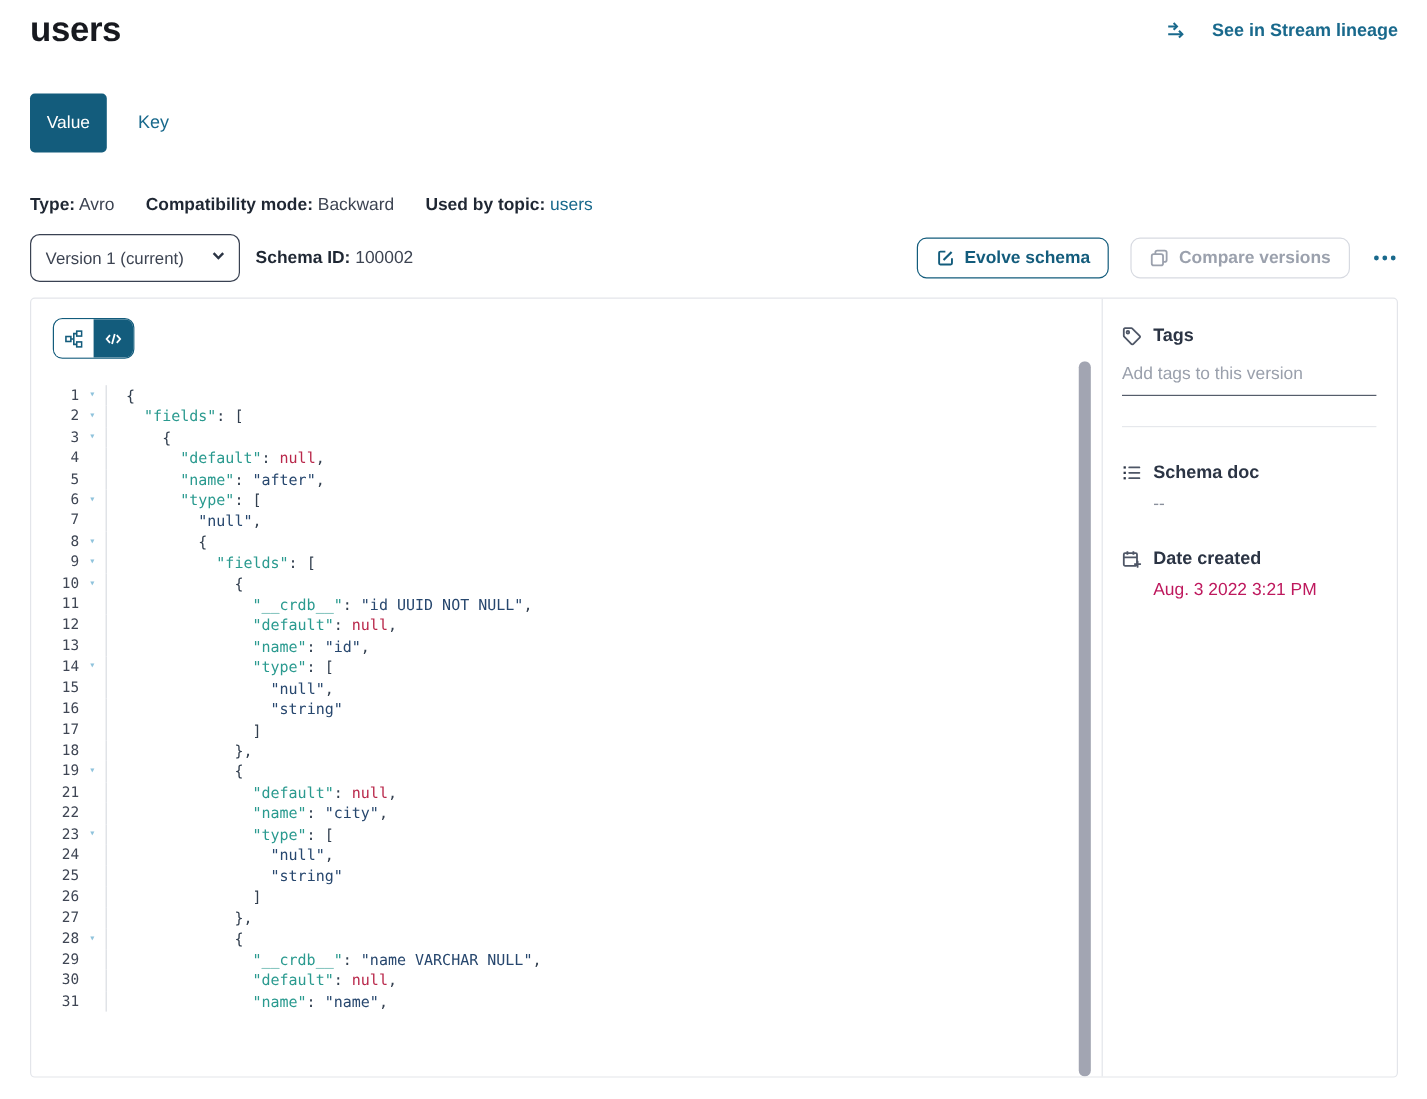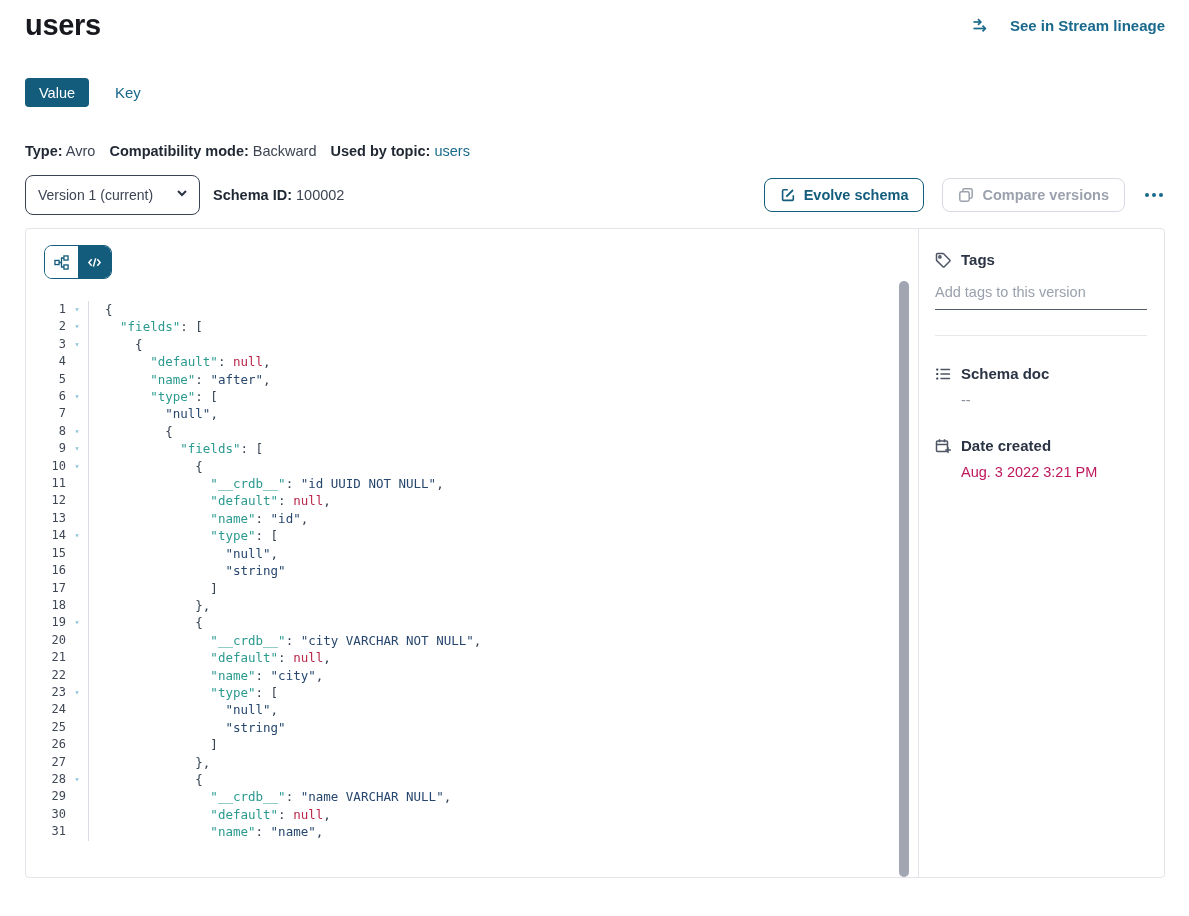--- a/index.html
+++ b/index.html
@@ -16,25 +16,25 @@
   .lineage-link { display:flex; align-items:center; gap:21px; color:#19698C; font-weight:700; font-size:15px; margin-top:9px; cursor:pointer; }
   .lineage-link svg { stroke:#19698C; }
 
   
   .tabs { display:flex; gap:30px; margin-top:44px; border-bottom:4px solid #D9ECF6; }
   .tab { padding-bottom:10px; color:#19698C; font-size:15px; line-height:18px; cursor:pointer; }
   .tab.active { color:#242a35; border-bottom:4px solid #135C7C; margin-bottom:-4px; }
 
   
   .vk-row { display:flex; align-items:center; gap:26px; margin-top:36px; }
-  .value-btn { background:#135C7C; color:#fff; border:none; border-radius:4px; height:29px; padding:0 14px; font-size:14.5px; font-family:inherit; cursor:pointer; }
+  .value-btn { background:#135C7C; color:#fff; border:none; border-radius:4px; height:49px; padding:0 14px; font-size:14.5px; font-family:inherit; cursor:pointer; }
   .key-link { color:#19698C; font-size:15px; cursor:pointer; }
 
   
-  .meta-row { display:flex; gap:14px; margin-top:36px; font-size:14.5px; color:#3d4452; }
+  .meta-row { display:flex; gap:26px; margin-top:36px; font-size:14.5px; color:#3d4452; }
   .meta-row b { color:#1f2733; font-weight:700; }
   .meta-link { color:#19698C; cursor:pointer; }
 
   
   .version-row { display:flex; align-items:center; margin-top:16px; }
   .select-wrap { position:relative; width:175px; height:40px; }
   .select-wrap select {
     width:100%; height:100%; appearance:none; -webkit-appearance:none;
     border:1px solid #3a4252; border-radius:8px; background:#fff; color:#3d4452;
     font-size:14px; font-family:inherit; padding:0 30px 0 12px; cursor:pointer;
@@ -194,21 +194,20 @@
           <div class="code-line"><span class="gutter"><span class="ln">10</span><span class="fold">▾</span></span><span class="code-text">            <span class="tok-p">{</span></span></div>
           <div class="code-line"><span class="gutter"><span class="ln">11</span><span class="fold"></span></span><span class="code-text">              <span class="tok-k">"__crdb__"</span><span class="tok-p">: </span><span class="tok-s">"id UUID NOT NULL"</span><span class="tok-p">,</span></span></div>
           <div class="code-line"><span class="gutter"><span class="ln">12</span><span class="fold"></span></span><span class="code-text">              <span class="tok-k">"default"</span><span class="tok-p">: </span><span class="tok-n">null</span><span class="tok-p">,</span></span></div>
           <div class="code-line"><span class="gutter"><span class="ln">13</span><span class="fold"></span></span><span class="code-text">              <span class="tok-k">"name"</span><span class="tok-p">: </span><span class="tok-s">"id"</span><span class="tok-p">,</span></span></div>
           <div class="code-line"><span class="gutter"><span class="ln">14</span><span class="fold">▾</span></span><span class="code-text">              <span class="tok-k">"type"</span><span class="tok-p">: [</span></span></div>
           <div class="code-line"><span class="gutter"><span class="ln">15</span><span class="fold"></span></span><span class="code-text">                <span class="tok-s">"null"</span><span class="tok-p">,</span></span></div>
           <div class="code-line"><span class="gutter"><span class="ln">16</span><span class="fold"></span></span><span class="code-text">                <span class="tok-s">"string"</span></span></div>
           <div class="code-line"><span class="gutter"><span class="ln">17</span><span class="fold"></span></span><span class="code-text">              <span class="tok-p">]</span></span></div>
           <div class="code-line"><span class="gutter"><span class="ln">18</span><span class="fold"></span></span><span class="code-text">            <span class="tok-p">},</span></span></div>
           <div class="code-line"><span class="gutter"><span class="ln">19</span><span class="fold">▾</span></span><span class="code-text">            <span class="tok-p">{</span></span></div>
-          <div class="code-line"><span class="gutter"><span class="ln">20</span><span class="fold"></span></span><span class="code-text">              <span class="tok-k">"__crdb__"</span><span class="tok-p">: </span><span class="tok-s">"city VARCHAR NOT NULL"</span><span class="tok-p">,</span></span></div>
           <div class="code-line"><span class="gutter"><span class="ln">21</span><span class="fold"></span></span><span class="code-text">              <span class="tok-k">"default"</span><span class="tok-p">: </span><span class="tok-n">null</span><span class="tok-p">,</span></span></div>
           <div class="code-line"><span class="gutter"><span class="ln">22</span><span class="fold"></span></span><span class="code-text">              <span class="tok-k">"name"</span><span class="tok-p">: </span><span class="tok-s">"city"</span><span class="tok-p">,</span></span></div>
           <div class="code-line"><span class="gutter"><span class="ln">23</span><span class="fold">▾</span></span><span class="code-text">              <span class="tok-k">"type"</span><span class="tok-p">: [</span></span></div>
           <div class="code-line"><span class="gutter"><span class="ln">24</span><span class="fold"></span></span><span class="code-text">                <span class="tok-s">"null"</span><span class="tok-p">,</span></span></div>
           <div class="code-line"><span class="gutter"><span class="ln">25</span><span class="fold"></span></span><span class="code-text">                <span class="tok-s">"string"</span></span></div>
           <div class="code-line"><span class="gutter"><span class="ln">26</span><span class="fold"></span></span><span class="code-text">              <span class="tok-p">]</span></span></div>
           <div class="code-line"><span class="gutter"><span class="ln">27</span><span class="fold"></span></span><span class="code-text">            <span class="tok-p">},</span></span></div>
           <div class="code-line"><span class="gutter"><span class="ln">28</span><span class="fold">▾</span></span><span class="code-text">            <span class="tok-p">{</span></span></div>
           <div class="code-line"><span class="gutter"><span class="ln">29</span><span class="fold"></span></span><span class="code-text">              <span class="tok-k">"__crdb__"</span><span class="tok-p">: </span><span class="tok-s">"name VARCHAR NULL"</span><span class="tok-p">,</span></span></div>
           <div class="code-line"><span class="gutter"><span class="ln">30</span><span class="fold"></span></span><span class="code-text">              <span class="tok-k">"default"</span><span class="tok-p">: </span><span class="tok-n">null</span><span class="tok-p">,</span></span></div>

